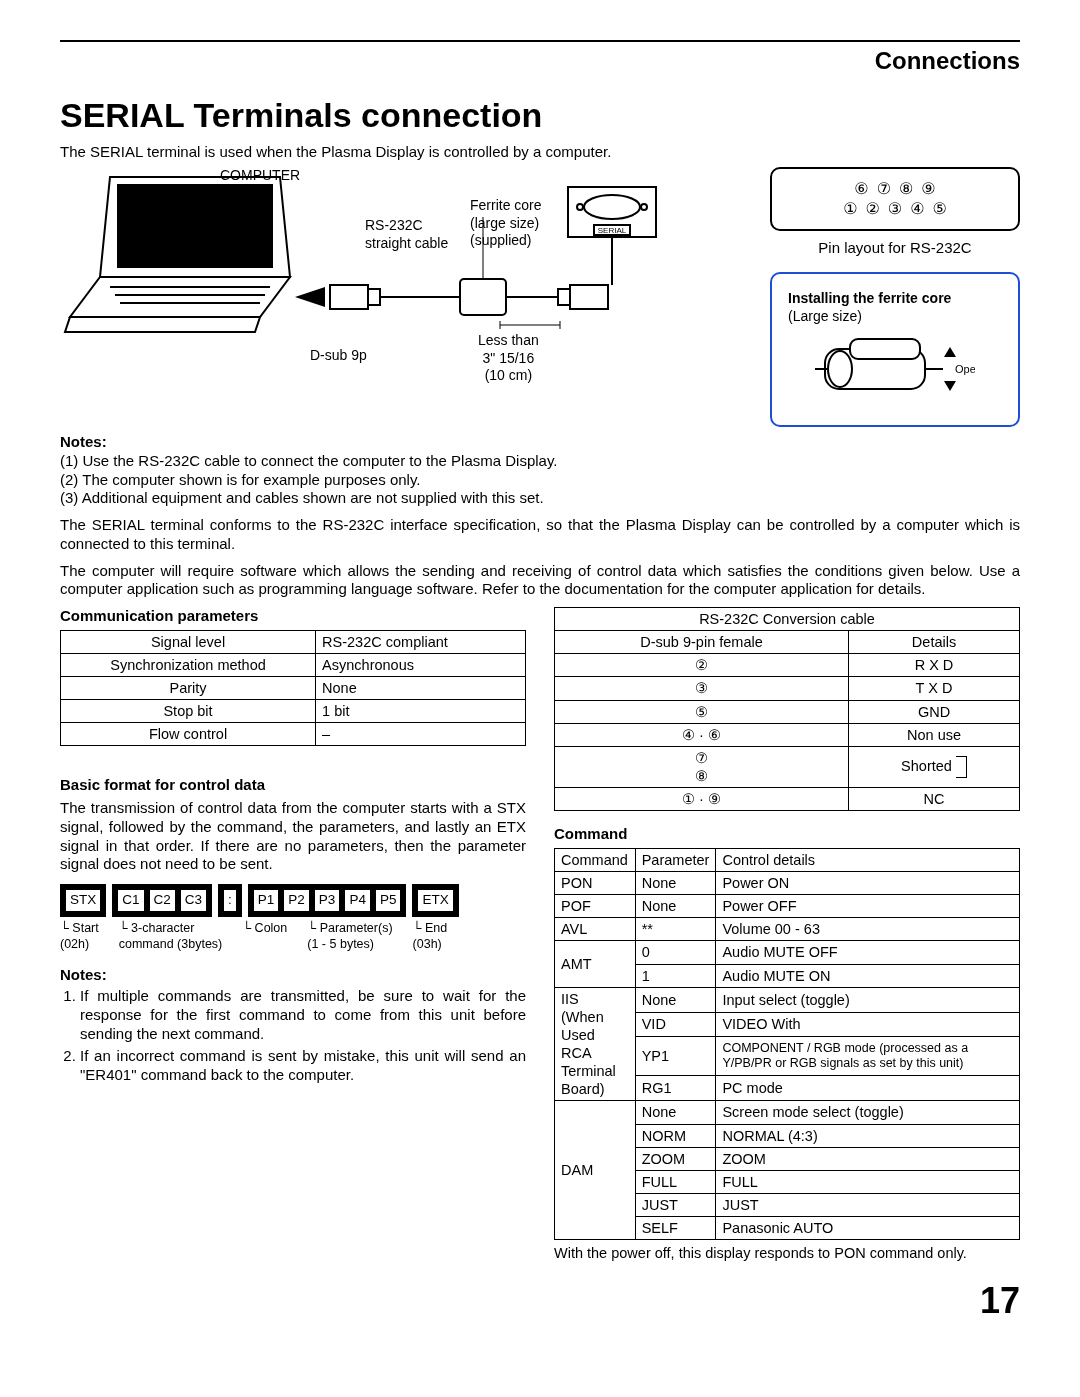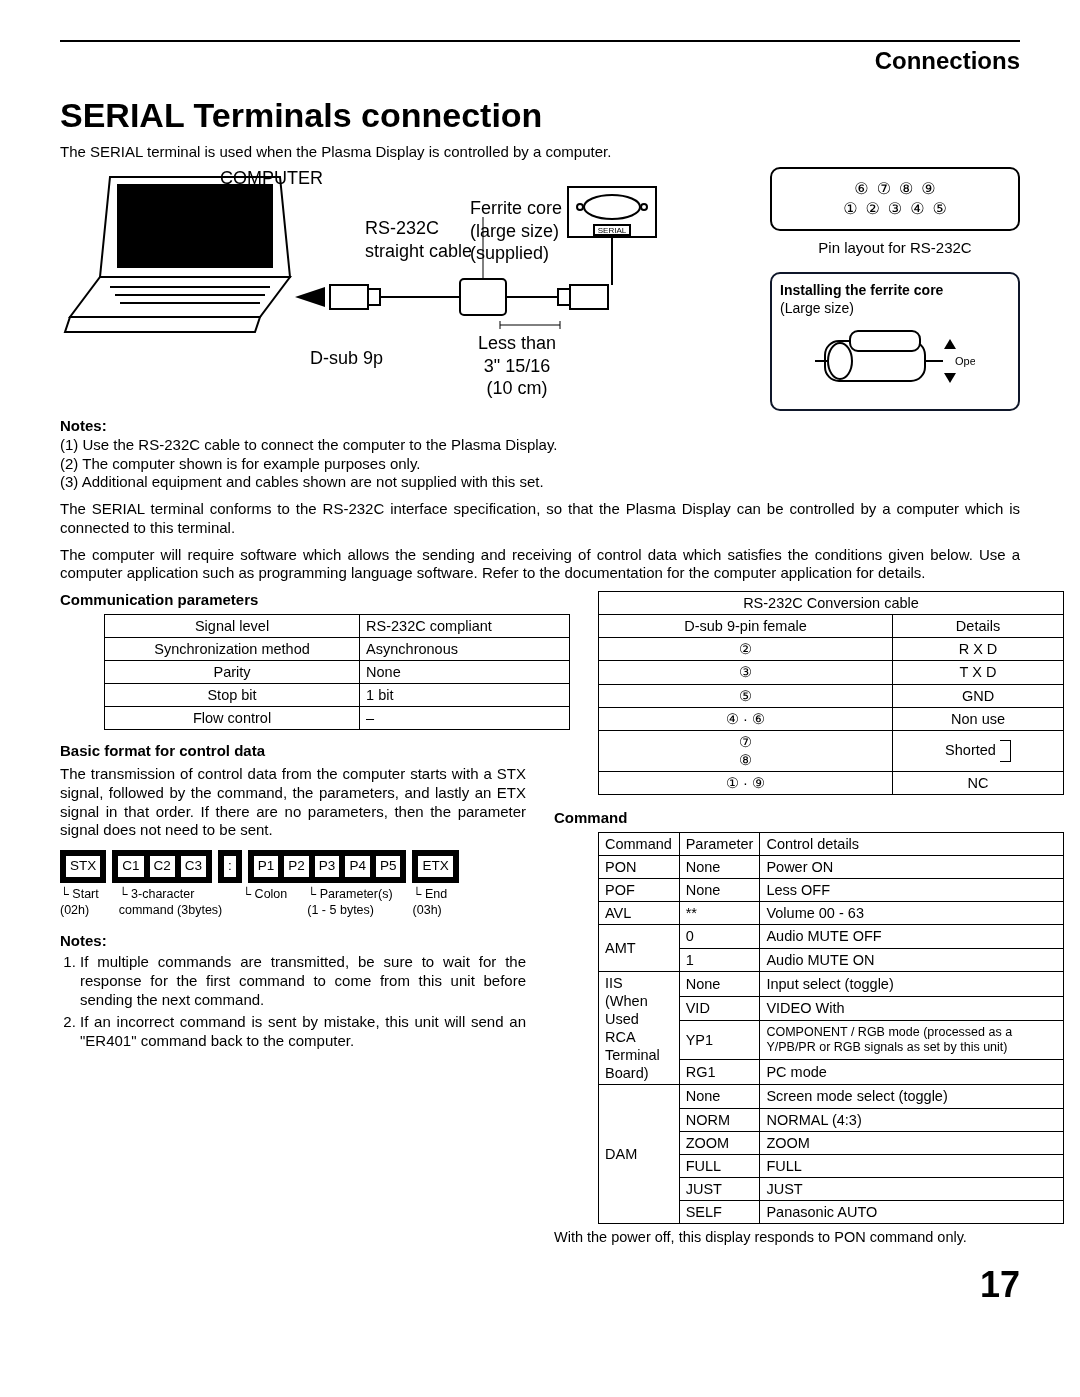--- a/index.html
+++ b/index.html
@@ -15,45 +15,45 @@
 .header-line { border-top: 2px solid #000; margin-bottom: 4px; }
 .header-title { text-align: right; font-size: 24px; font-weight: bold; margin-bottom: 18px; }
 h1 { font-size: 34px; font-weight: bold; margin: 0 0 6px 0; }
 .intro { margin-bottom: 6px; }
 .diagram-row { display: flex; gap: 10px; }
 .diag-left { flex: 1 1 62%; position: relative; }
 .diag-right { flex: 0 0 250px; }
 .pinbox { border: 2px solid #000; border-radius: 10px; padding: 10px; text-align: center; margin-bottom: 8px; }
 .pinbox .circled { display: flex; justify-content: center; gap: 8px; font-size: 16px; }
 .pin-caption { text-align: center; margin: 6px 0 14px 0; }
-.ferrite-box { border: 2px solid #0f172a; border-radius: 10px; padding: 8px; font-size: 14px; }
+.ferrite-box { border: 2px solid #1d4ed8; border-radius: 10px; padding: 16px; font-size: 14px; }
 .ferrite-box .fb-title { font-weight: bold; }
 .ferrite-svg { display:block; margin: 4px auto 0 auto; }
 .notes-label { font-weight: bold; margin-top: 6px; }
 .para { margin: 8px 0; text-align: justify; }
 .two-col { display: flex; gap: 28px; margin-top: 6px; }
 .col { flex: 1 1 50%; }
 .subhead { font-weight: bold; margin-bottom: 4px; }
-table { border-collapse: collapse; width: 100%; font-size: 14.5px; margin-left: 44px; }
+table { border-collapse: collapse; width: 100%; font-size: 14.5px; }
 table td, table th { border: 1px solid #000; padding: 2px 6px; }
 .param-table td:first-child { text-align: center; }
 .param-table td:last-child { }
 .conv-table td { text-align: center; }
 .cmd-table td { text-align: left; padding: 2px 6px; }
 .format-diagram { margin: 10px 0 6px 0; }
 .fmt-boxes { display: flex; gap: 6px; align-items: flex-start; font-size: 13.5px; }
 .fmt-cell { border: 6px solid #000000; padding: 2px 4px; }
 .fmt-group { display: flex; }
 .fmt-group .fmt-cell + .fmt-cell { border-left: none; }
 .fmt-labels { font-size: 12.5px; margin-top: 4px; display: flex; gap: 20px; flex-wrap: wrap; }
 ol.notes-list { margin: 2px 0 0 0; padding-left: 20px; }
 ol.notes-list li { margin-bottom: 4px; text-align: justify; }
 .footnote { margin-top: 4px; font-size: 14.5px; }
 .page-num { text-align: right; font-size: 36px; font-weight: bold; margin-top: 16px; }
-.diag-labels { font-size: 18px; }
+.diag-labels { font-size: 14px; }
 .circled-num { font-family: Arial; }
 .short-line { border-right:1px solid #000; border-top:1px solid #000; border-bottom:1px solid #000; width:10px; height:20px; display:inline-block; vertical-align:middle; margin-left:4px;}
 </style>
 </head>
 <body>
 
 <div class="header-line"></div>
 <div class="header-title">Connections</div>
 
 <h1>SERIAL Terminals connection</h1>
@@ -184,21 +184,21 @@
             <td>Stop bit</td>
             <td>1 bit</td>
           </tr>
       <tr>
             <td>Flow control</td>
             <td>–</td>
           </tr>
     </tbody>
       </table>
 
-    <div class="subhead" style="margin-top:12px;">Basic format for control data</div>
+    <div class="subhead" style="margin-top:30px;">Basic format for control data</div>
     <div style="text-align:justify;">The transmission of control data from the computer starts with a STX signal, followed by the command, the parameters, and lastly an ETX signal in that order. If there are no parameters, then the parameter signal does not need to be sent.</div>
 
     <div class="format-diagram">
       <div class="fmt-boxes">
         <span class="fmt-cell">STX</span>
         <span class="fmt-group">
           <span class="fmt-cell">C1</span>
           <span class="fmt-cell">C2</span>
           <span class="fmt-cell">C3</span>
         </span>
@@ -279,21 +279,21 @@
         <td>Control details</td>
       </tr>
       <tr>
             <td>PON</td>
             <td>None</td>
             <td>Power ON</td>
           </tr>
       <tr>
             <td>POF</td>
             <td>None</td>
-            <td>Less OFF</td>
+            <td>Power OFF</td>
           </tr>
       <tr>
             <td>AVL</td>
             <td>**</td>
             <td>Volume 00 - 63</td>
           </tr>
       <tr>
             <td rowspan="2">AMT</td>
             <td>0</td>
             <td>Audio MUTE OFF</td>

